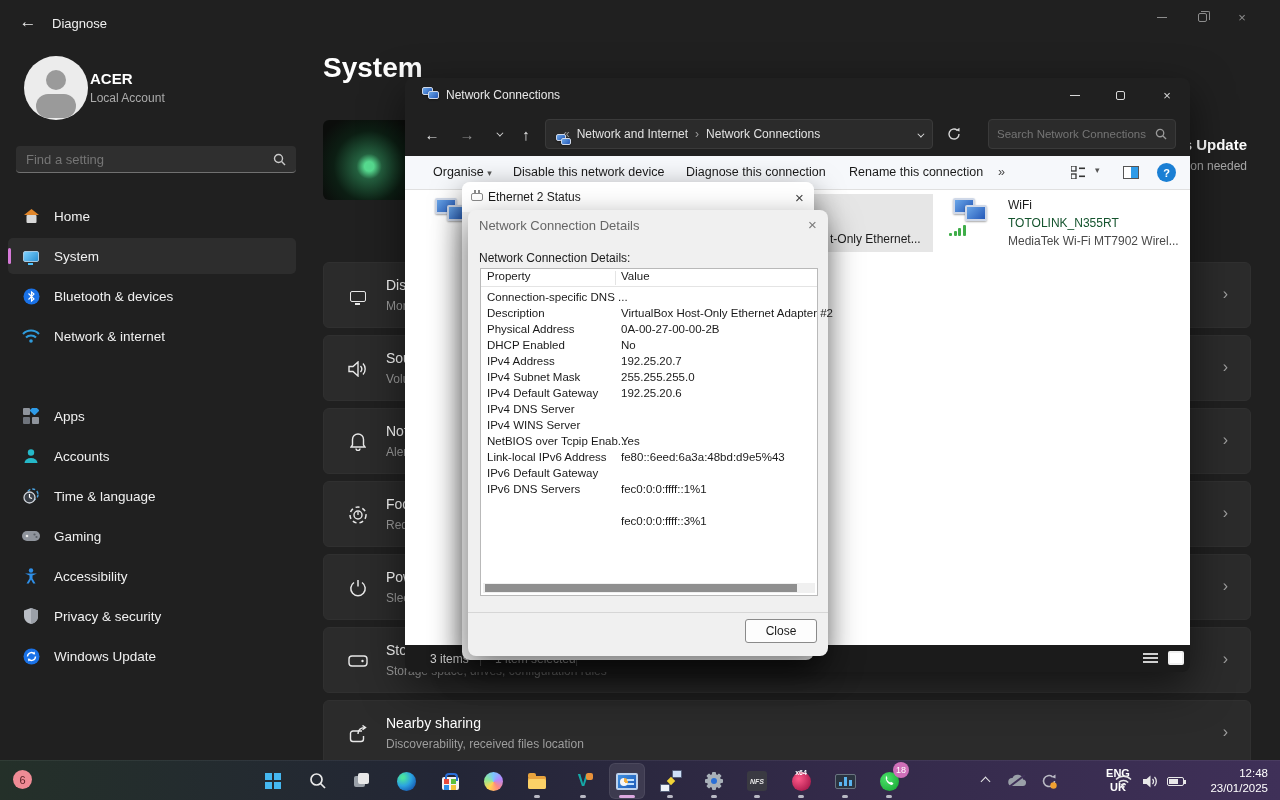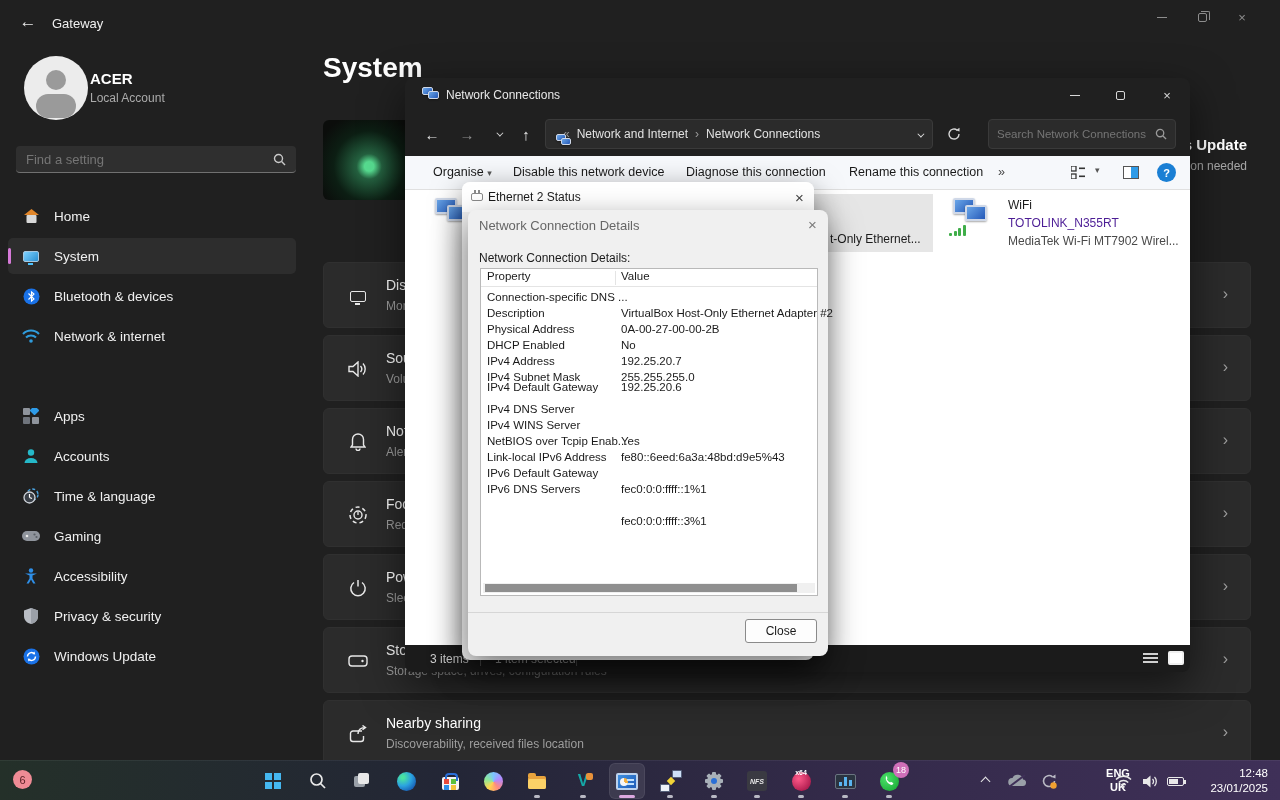--- a/index.html
+++ b/index.html
@@ -145,21 +145,21 @@
   .batt i { position:absolute; left:1px; top:1px; width:9px; height:5px; background:#e8e8e8; }
   svg { display:block; }
 </style>
 </head>
 <body>
 
 <div class="screen">
 
   <div class="ab settings-app">
     <div class="ab s-back">←</div>
-    <div class="ab s-title">Gateway</div>
+    <div class="ab s-title">Diagnose</div>
     <div class="ab" style="left:1142px; top:4px; display:flex;">
       <div class="cap-btn">
           <span class="cap-bar"></span>
         </div>
       <div class="cap-btn">
           <span class="cap-restore"></span>
         </div>
       <div class="cap-btn">
           <span>×</span>
         </div>
@@ -461,21 +461,21 @@
             <span class="m2"></span>
           <span class="sigbars">
               <i style="height:3px"></i>
               <i style="height:5px"></i>
               <i style="height:8px"></i>
               <i style="height:11px"></i>
             </span>
         </div>
       </div>
       <span class="ab" style="left:603px; top:8px; font-size:12px; color:#1b1b1b;">WiFi</span>
-      <span class="ab" style="left:603px; top:26px; font-size:12px; color:#4c1d95;">TOTOLINK_N355RT</span>
+      <span class="ab" style="left:603px; top:26px; font-size:12px; color:#14532d;">TOTOLINK_N355RT</span>
       <span class="ab" style="left:603px; top:44px; font-size:12px; color:#4a4a4a;">MediaTek Wi-Fi MT7902 Wirel...</span>
     </div>
 
     <div class="ab e-status">
       <span class="ab" style="left:25px; top:7px;">3 items</span>
       <span class="ab" style="left:74px; top:7px; color:#5a5a5a;">|</span>
       <span class="ab" style="left:90px; top:7px; color:#b9b9b9;">1 item selected</span>
       <span class="ab" style="left:170px; top:7px; color:#5a5a5a;">|</span>
       <span class="ab" style="left:738px; top:6px;">
           <span class="vt-list">
@@ -525,21 +525,21 @@
           <span class="dt-v">No</span>
         </div>
       <div class="dt-row" style="top:85px">
           <span class="dt-p">IPv4 Address</span>
           <span class="dt-v">192.25.20.7</span>
         </div>
       <div class="dt-row" style="top:101px">
           <span class="dt-p">IPv4 Subnet Mask</span>
           <span class="dt-v">255.255.255.0</span>
         </div>
-      <div class="dt-row" style="top:111px">
+      <div class="dt-row" style="top:117px">
           <span class="dt-p">IPv4 Default Gateway</span>
           <span class="dt-v">192.25.20.6</span>
         </div>
       <div class="dt-row" style="top:133px">
           <span class="dt-p">IPv4 DNS Server</span>
           <span class="dt-v"></span>
         </div>
       <div class="dt-row" style="top:149px">
           <span class="dt-p">IPv4 WINS Server</span>
           <span class="dt-v"></span>

